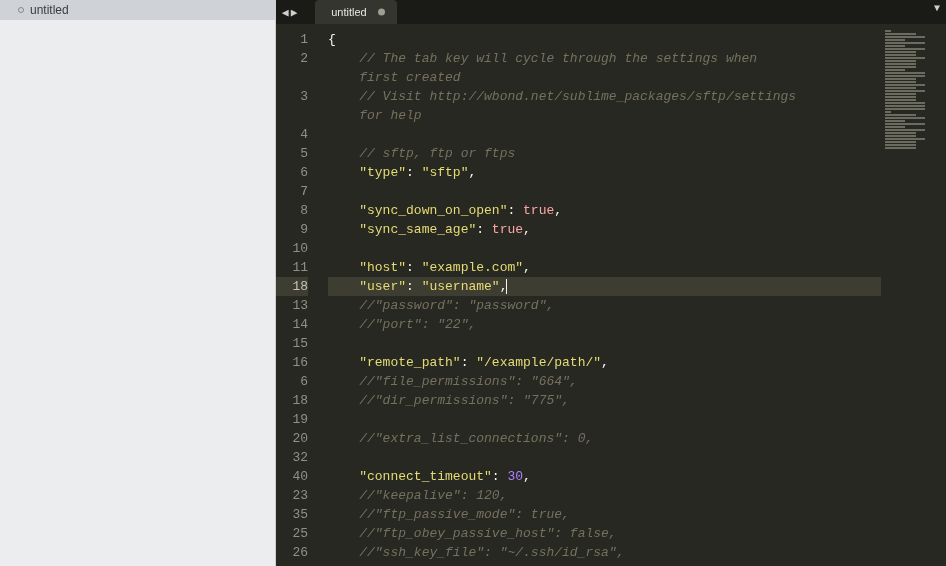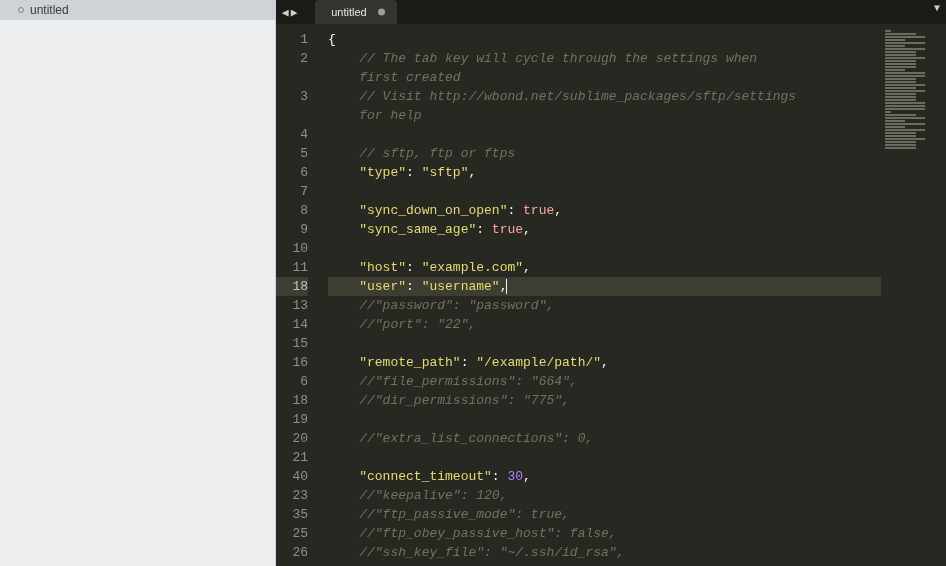--- a/index.html
+++ b/index.html
@@ -206,21 +206,21 @@
         <div class="ln">11</div>
         <div class="ln hl">18</div>
         <div class="ln">13</div>
         <div class="ln">14</div>
         <div class="ln">15</div>
         <div class="ln">16</div>
         <div class="ln">6</div>
         <div class="ln">18</div>
         <div class="ln">19</div>
         <div class="ln">20</div>
-        <div class="ln">21</div>
+        <div class="ln">32</div>
         <div class="ln">40</div>
         <div class="ln">23</div>
         <div class="ln">35</div>
         <div class="ln">25</div>
         <div class="ln">26</div>
         <div class="ln">27</div>
       </div>
     <div class="code" id="code"><div class="line"><span class="tk-brace">{</span></div><div class="line">    <span class="tk-comment">// The tab key will cycle through the settings when</span></div><div class="line">    <span class="tk-comment">first created</span></div><div class="line">    <span class="tk-comment">// Visit http://wbond.net/sublime_packages/sftp/settings</span></div><div class="line">    <span class="tk-comment">for help</span></div><div class="line"></div><div class="line">    <span class="tk-comment">// sftp, ftp or ftps</span></div><div class="line">    <span class="tk-key">"type"</span><span class="tk-punct">: </span><span class="tk-string">"sftp"</span><span class="tk-punct">,</span></div><div class="line"></div><div class="line">    <span class="tk-key">"sync_down_on_open"</span><span class="tk-punct">: </span><span class="tk-bool">true</span><span class="tk-punct">,</span></div><div class="line">    <span class="tk-key">"sync_same_age"</span><span class="tk-punct">: </span><span class="tk-bool">true</span><span class="tk-punct">,</span></div><div class="line"></div><div class="line">    <span class="tk-key">"host"</span><span class="tk-punct">: </span><span class="tk-string">"example.com"</span><span class="tk-punct">,</span></div><div class="line hl">    <span class="tk-key">"user"</span><span class="tk-punct">: </span><span class="tk-string">"username"</span><span class="tk-punct">,</span><span class="cursor"></span></div><div class="line">    <span class="tk-comment">//"password": "password",</span></div><div class="line">    <span class="tk-comment">//"port": "22",</span></div><div class="line"></div><div class="line">    <span class="tk-key">"remote_path"</span><span class="tk-punct">: </span><span class="tk-string">"/example/path/"</span><span class="tk-punct">,</span></div><div class="line">    <span class="tk-comment">//"file_permissions": "664",</span></div><div class="line">    <span class="tk-comment">//"dir_permissions": "775",</span></div><div class="line"></div><div class="line">    <span class="tk-comment">//"extra_list_connections": 0,</span></div><div class="line"></div><div class="line">    <span class="tk-key">"connect_timeout"</span><span class="tk-punct">: </span><span class="tk-num">30</span><span class="tk-punct">,</span></div><div class="line">    <span class="tk-comment">//"keepalive": 120,</span></div><div class="line">    <span class="tk-comment">//"ftp_passive_mode": true,</span></div><div class="line">    <span class="tk-comment">//"ftp_obey_passive_host": false,</span></div><div class="line">    <span class="tk-comment">//"ssh_key_file": "~/.ssh/id_rsa",</span></div><div class="line">    <span class="tk-comment">//"sftp_flags": ["-F", "/path/to/ssh_config"],</span></div></div>
     <div class="minimap">
       <div class="mini-content" id="mini">

